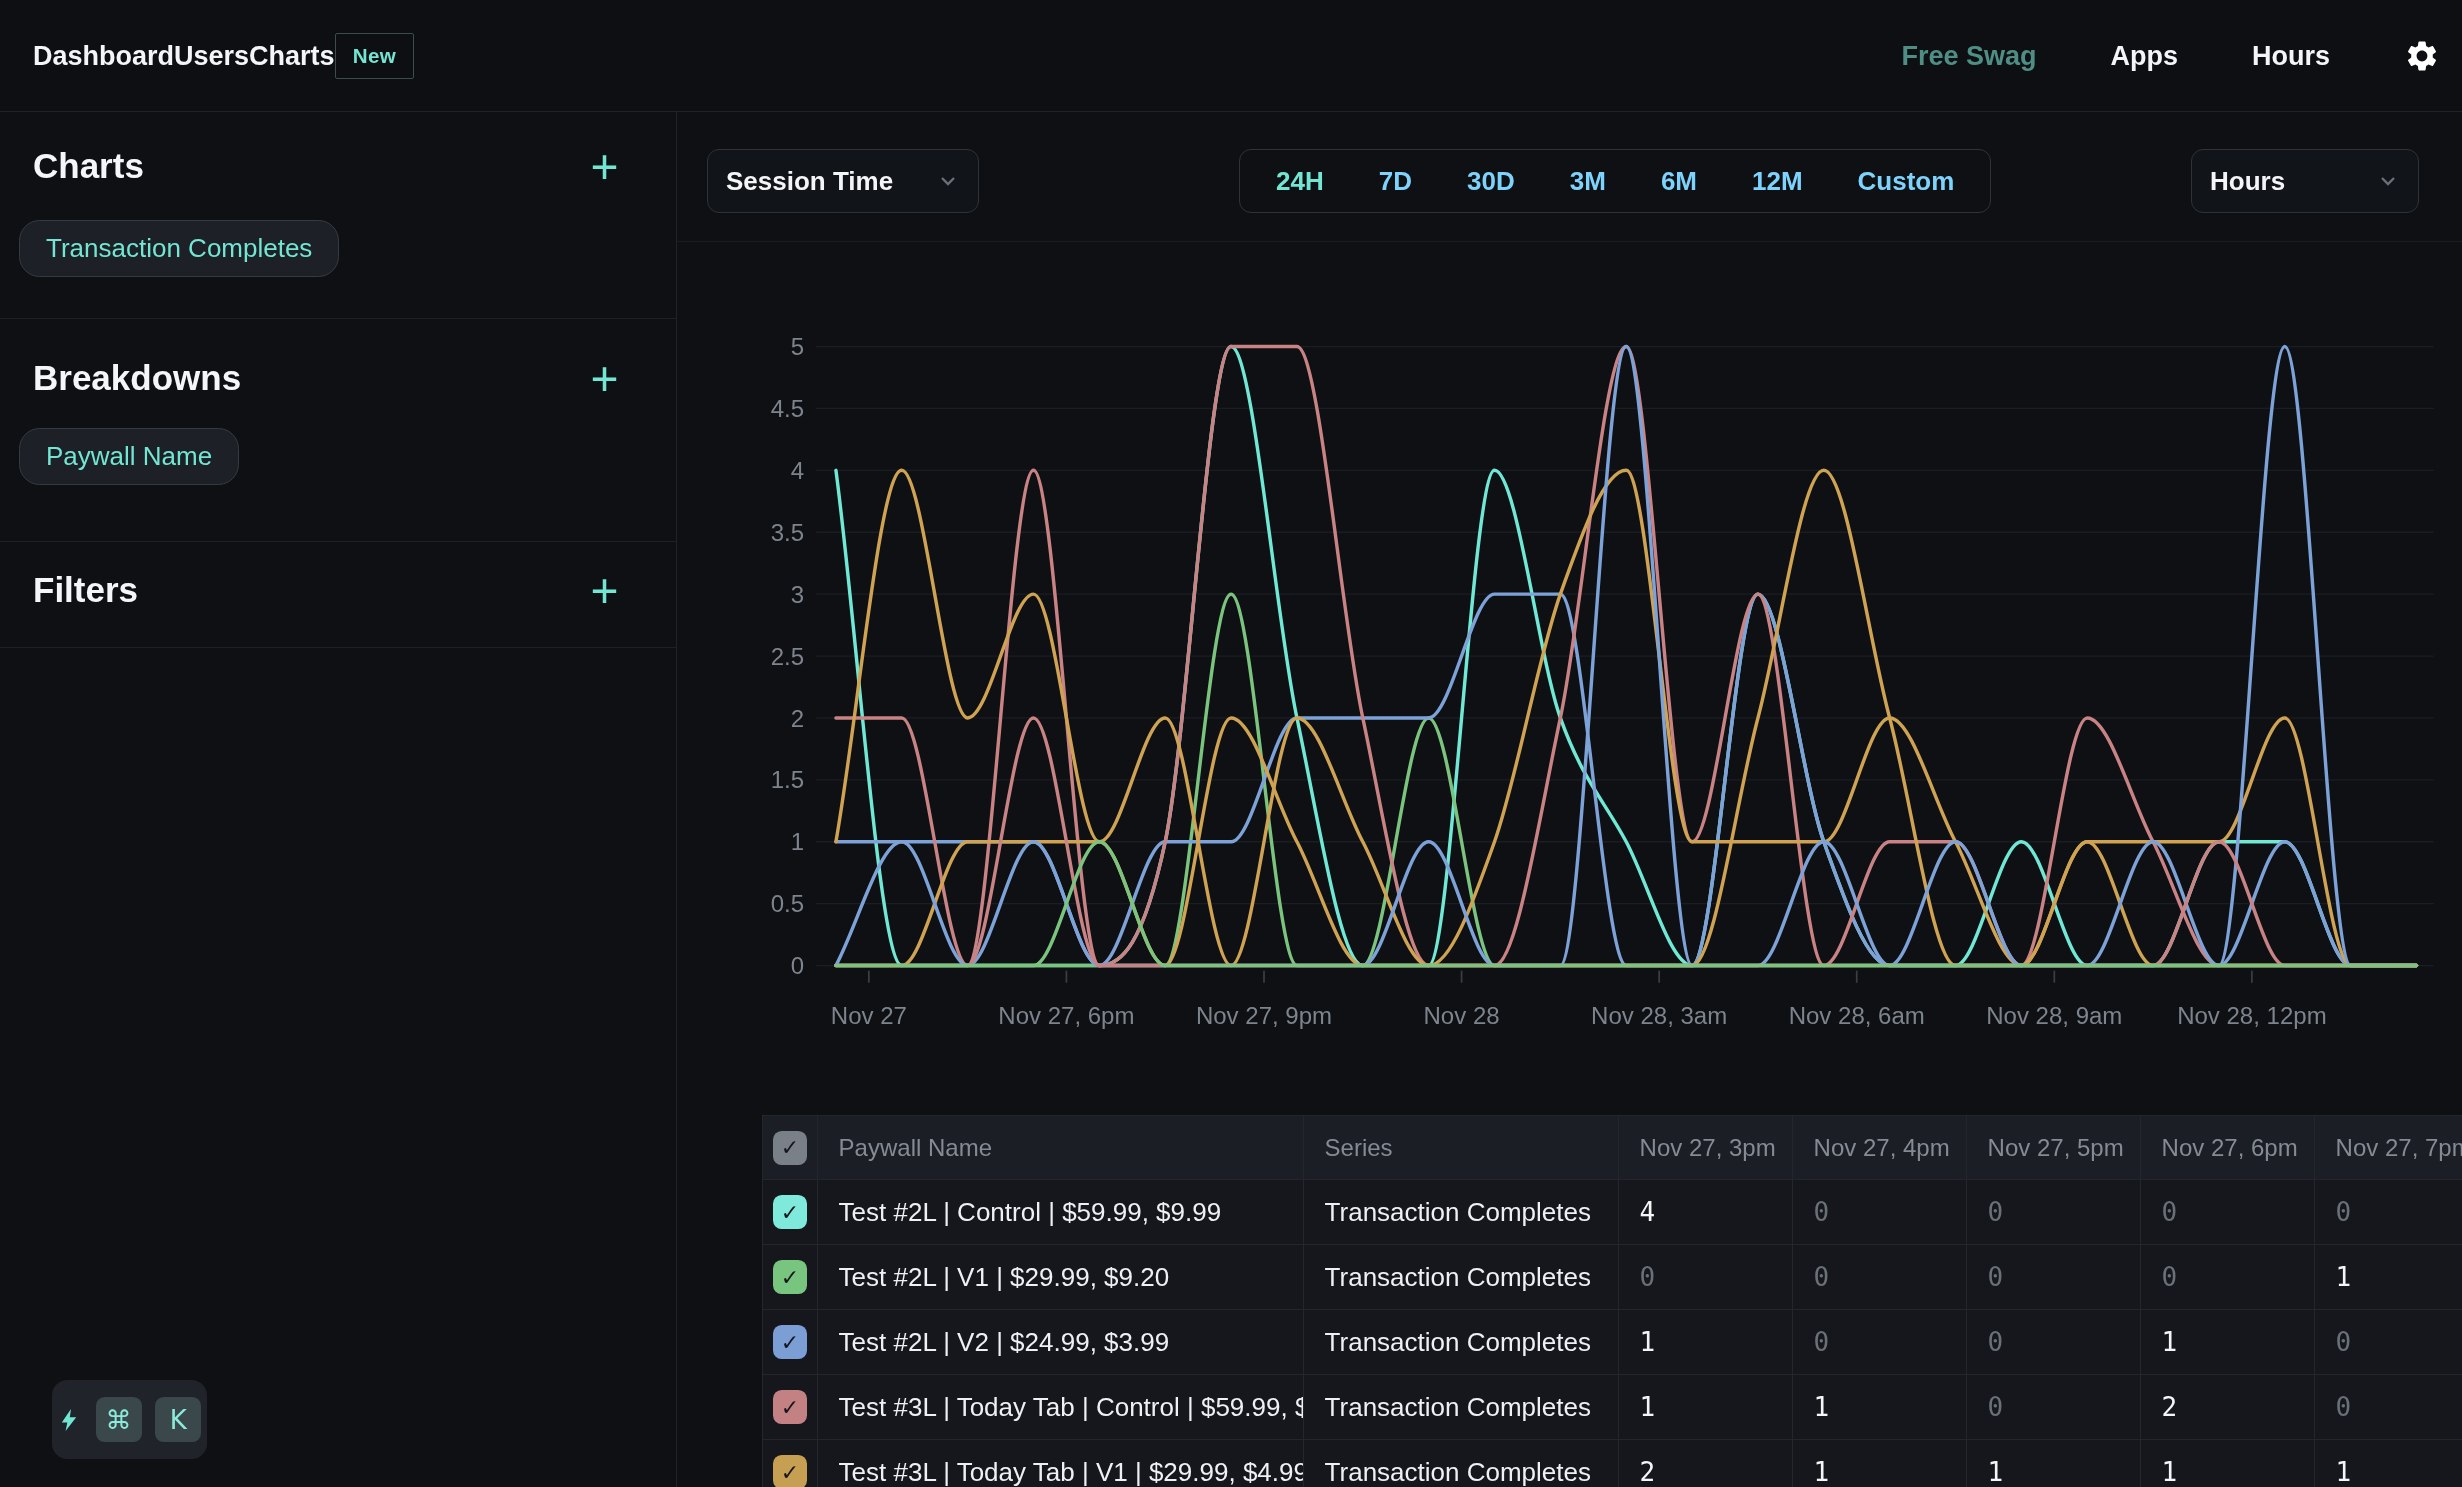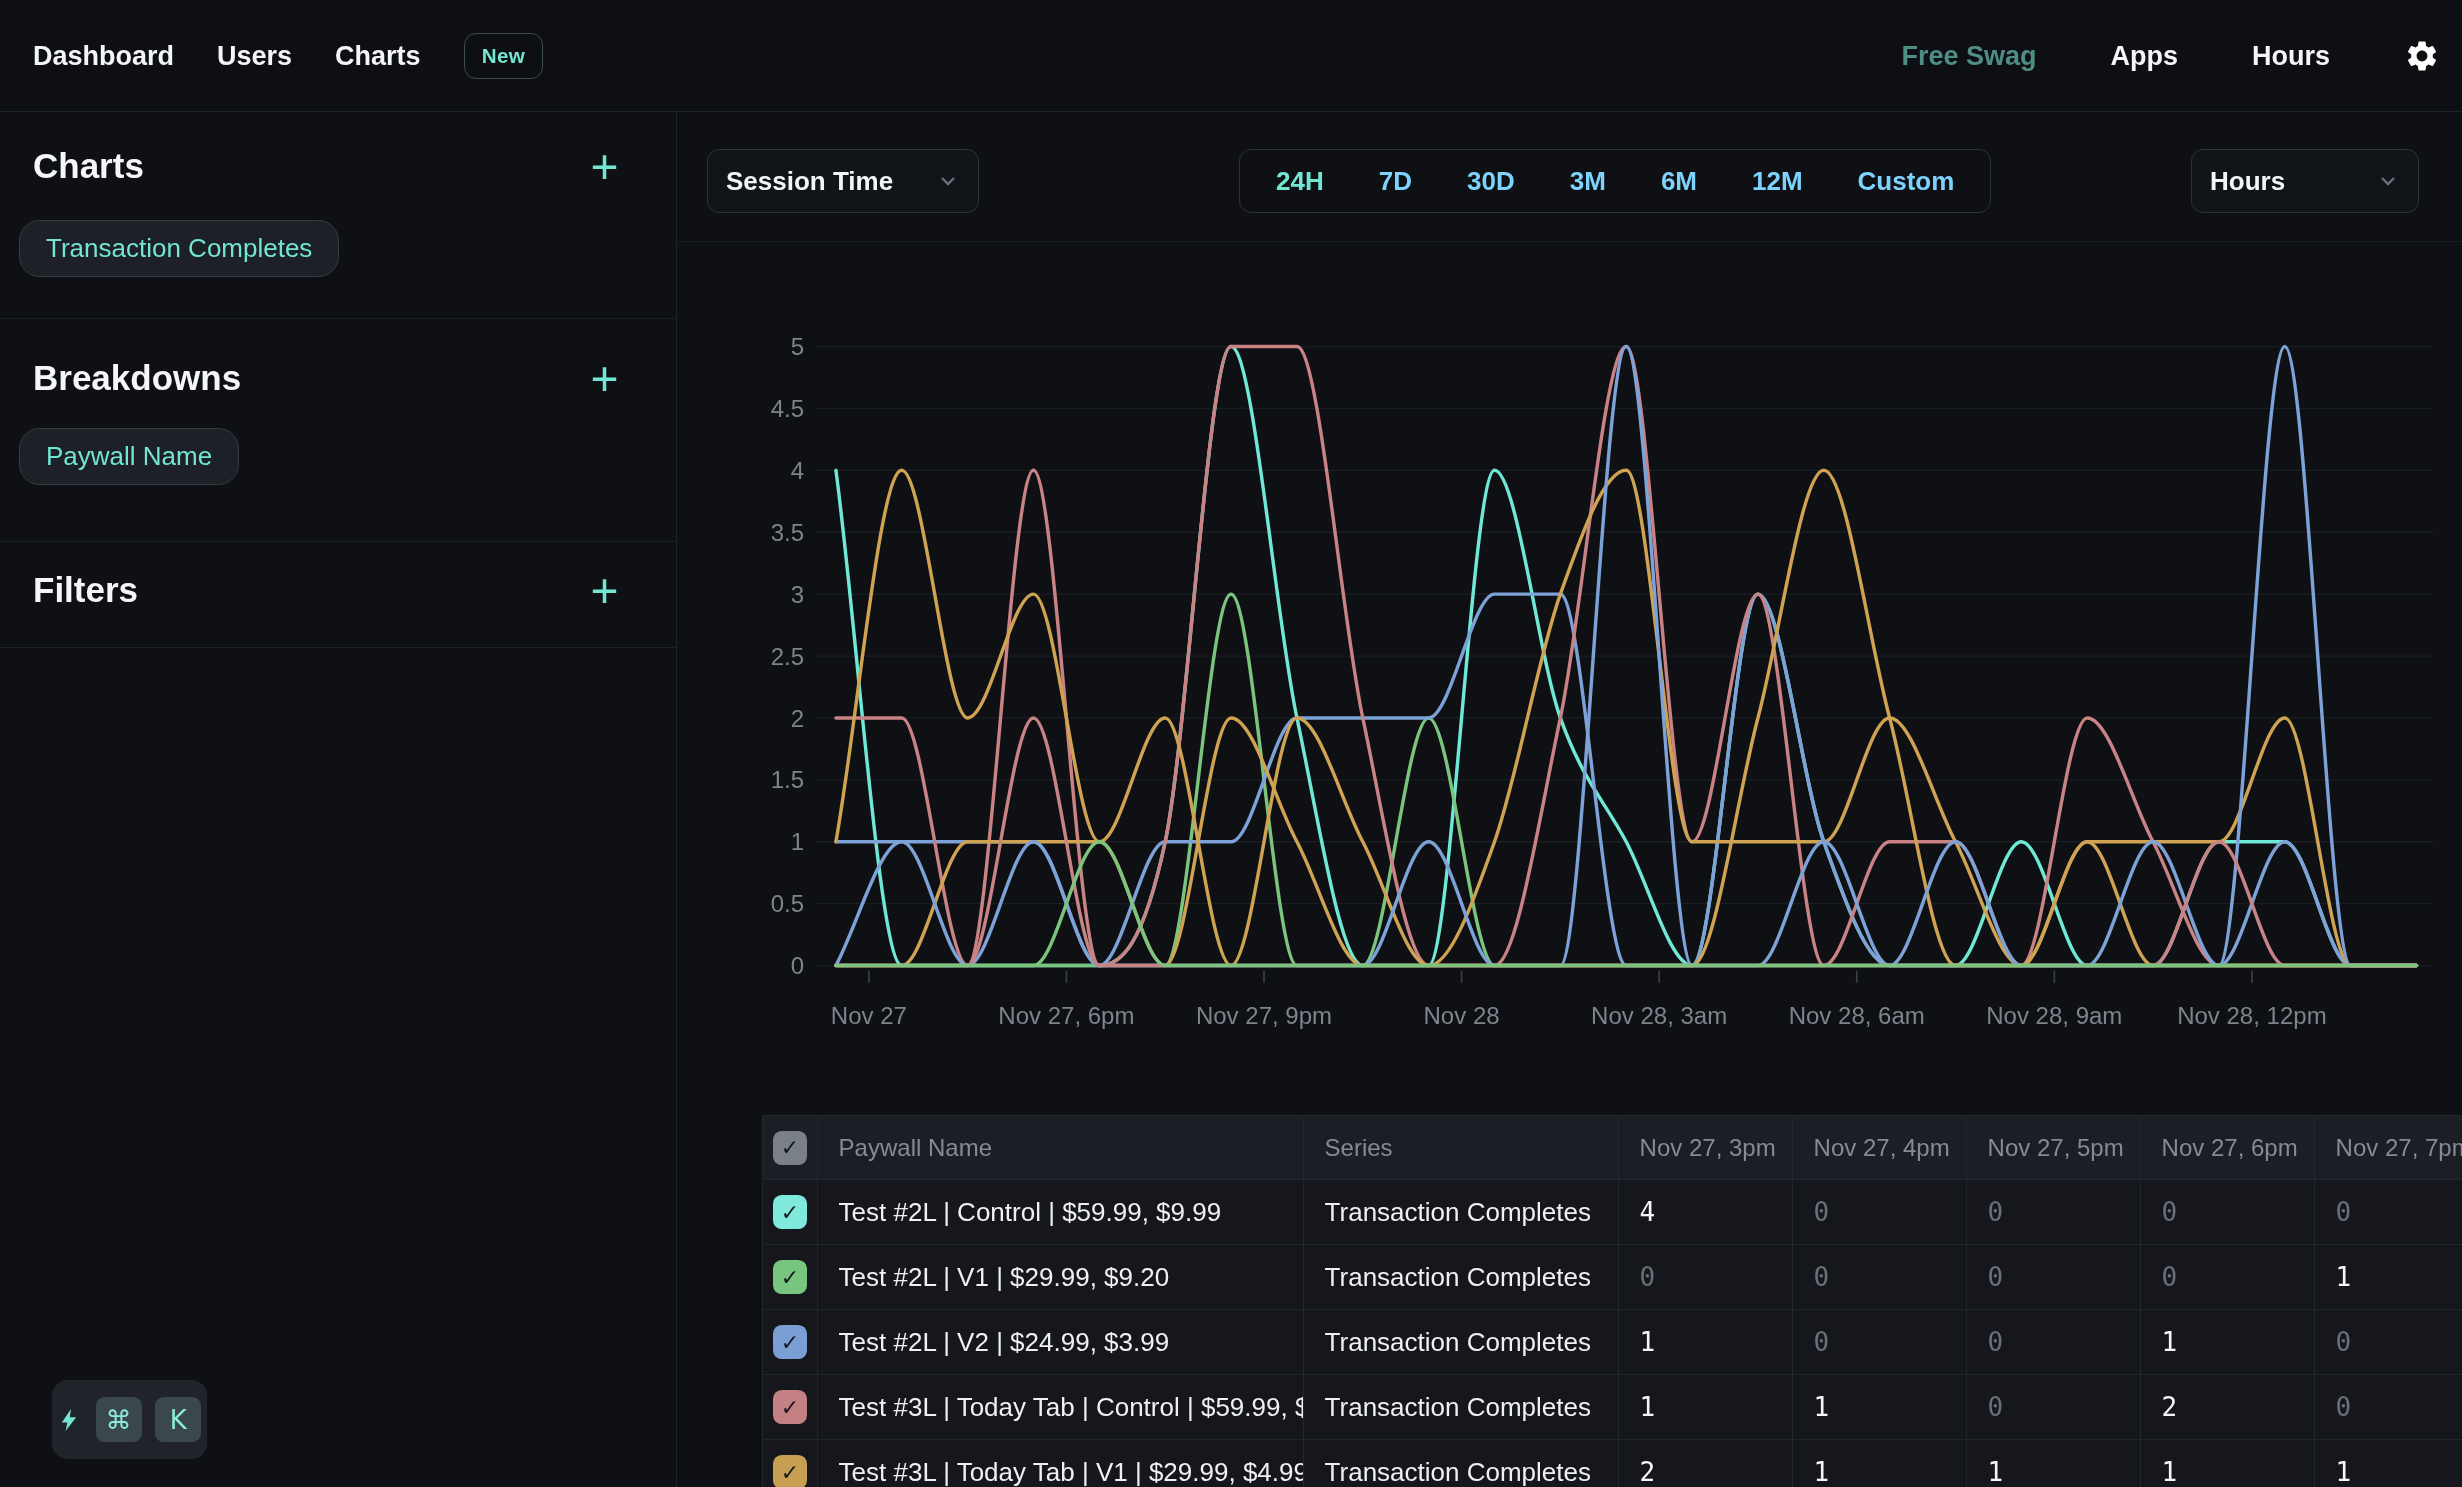--- a/index.html
+++ b/index.html
@@ -2,24 +2,24 @@
 <html style="font-size:13.7px"><head>
 <meta charset="utf-8">
 <style>
   * { margin:0; padding:0; box-sizing:border-box; }
   html,body { width:2462px; height:1487px; overflow:hidden; background:#0e1014;
     font-family:"Liberation Sans", sans-serif; color:#f3f5f7; }
 
   
   .topnav { position:absolute; left:0; top:0; width:2462px; height:112px;
     background:#0d0f13; border-bottom:0.9px solid #1f2227; }
-  .nav-left { position:absolute; left:33px; top:0; height:112px; display:flex; align-items:center; gap:43px; }
+  .nav-left { position:absolute; left:33px; top:0; height:112px; display:flex; align-items:center; }
   .nav-link { font-size:27px; font-weight:700; color:#f3f5f7; cursor:pointer; white-space:nowrap; }
   .badge-new { font-size:20.6px; font-weight:700; color:#72e6d3; border:1.7px solid #3c4d4b;
-    border-radius:12px; padding:10.3px 17px; letter-spacing:0.4px; }
+    border-radius:2px; padding:10.3px 17px; letter-spacing:0.4px; }
   .logo { position:absolute; left:50%; top:0; transform:translateX(-50%); height:112px;
     display:flex; align-items:center; font-size:32px; font-weight:700; letter-spacing:2.6px; white-space:nowrap; }
   .logo .accent { color:#72e6d3; }
   .nav-right { position:absolute; right:22px; top:0; height:112px; display:flex; align-items:center; gap:74px; }
   .nav-right .muted-link { color:#4e8e84; }
   .gear { width:36px; height:36px; fill:#ffffff; cursor:pointer; }
 
   
   .sidebar { position:absolute; left:0; top:112px; width:677px; height:1375px;
     background:#0e1014; border-right:0.9px solid #1f2227; }

